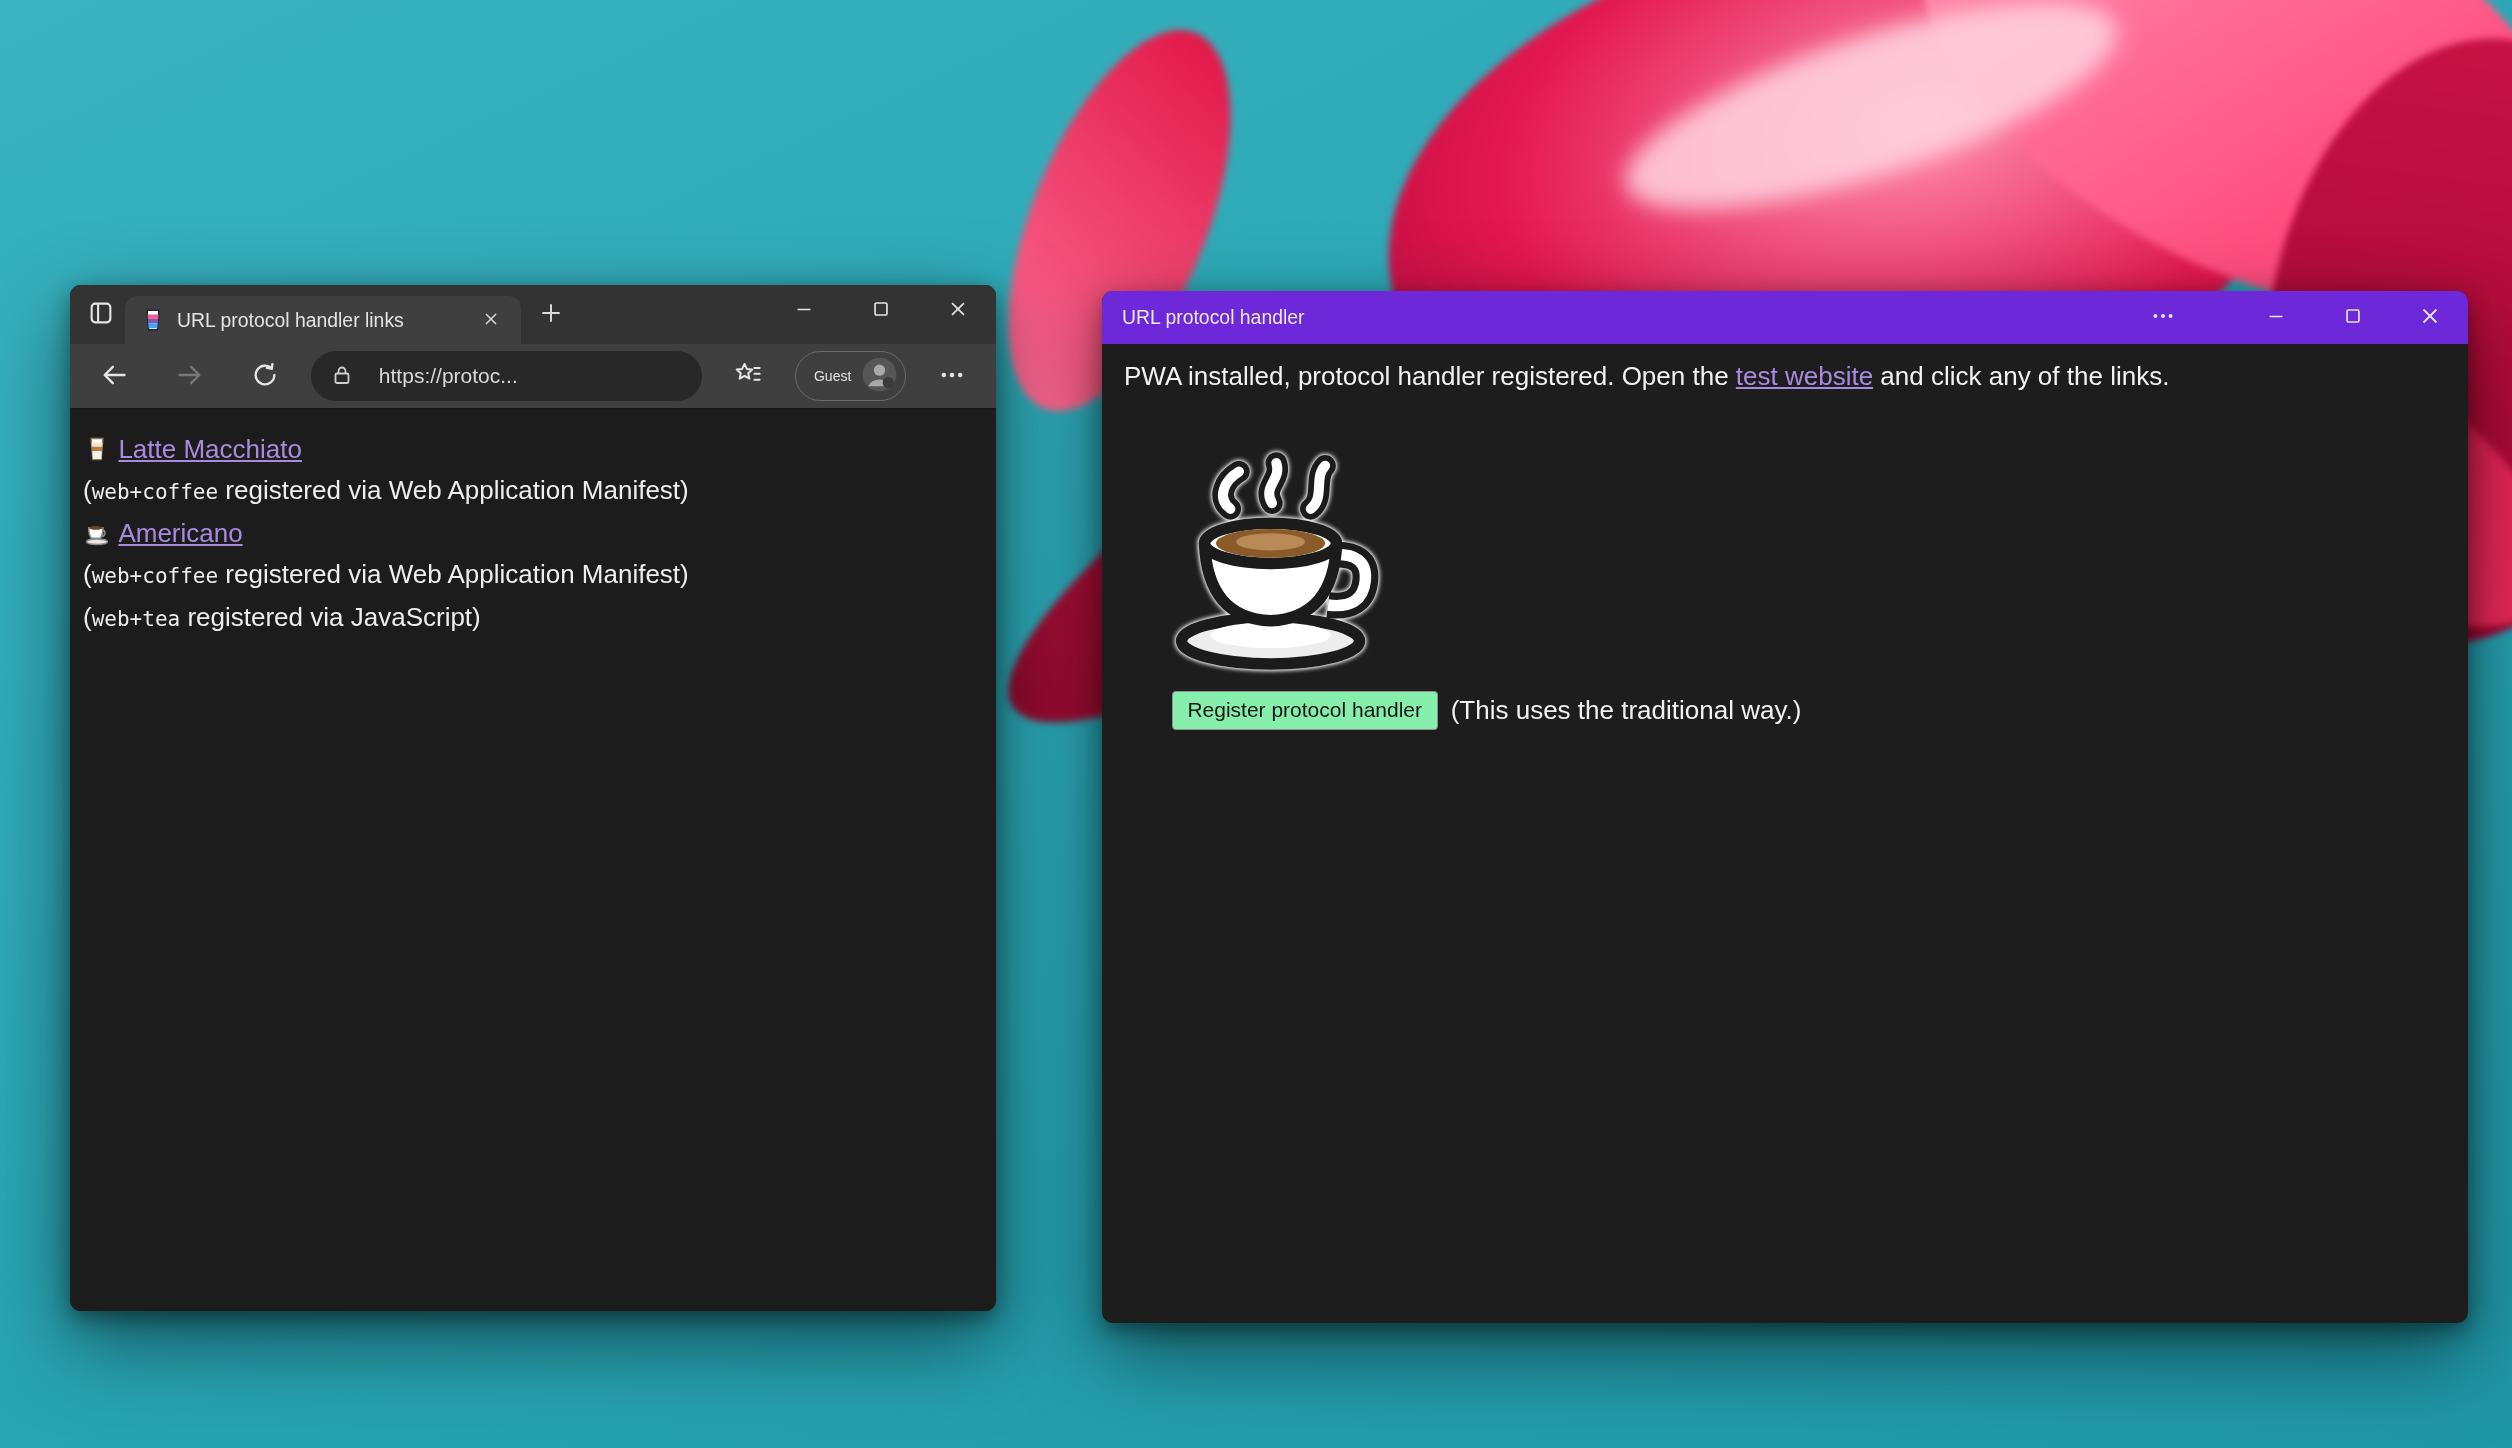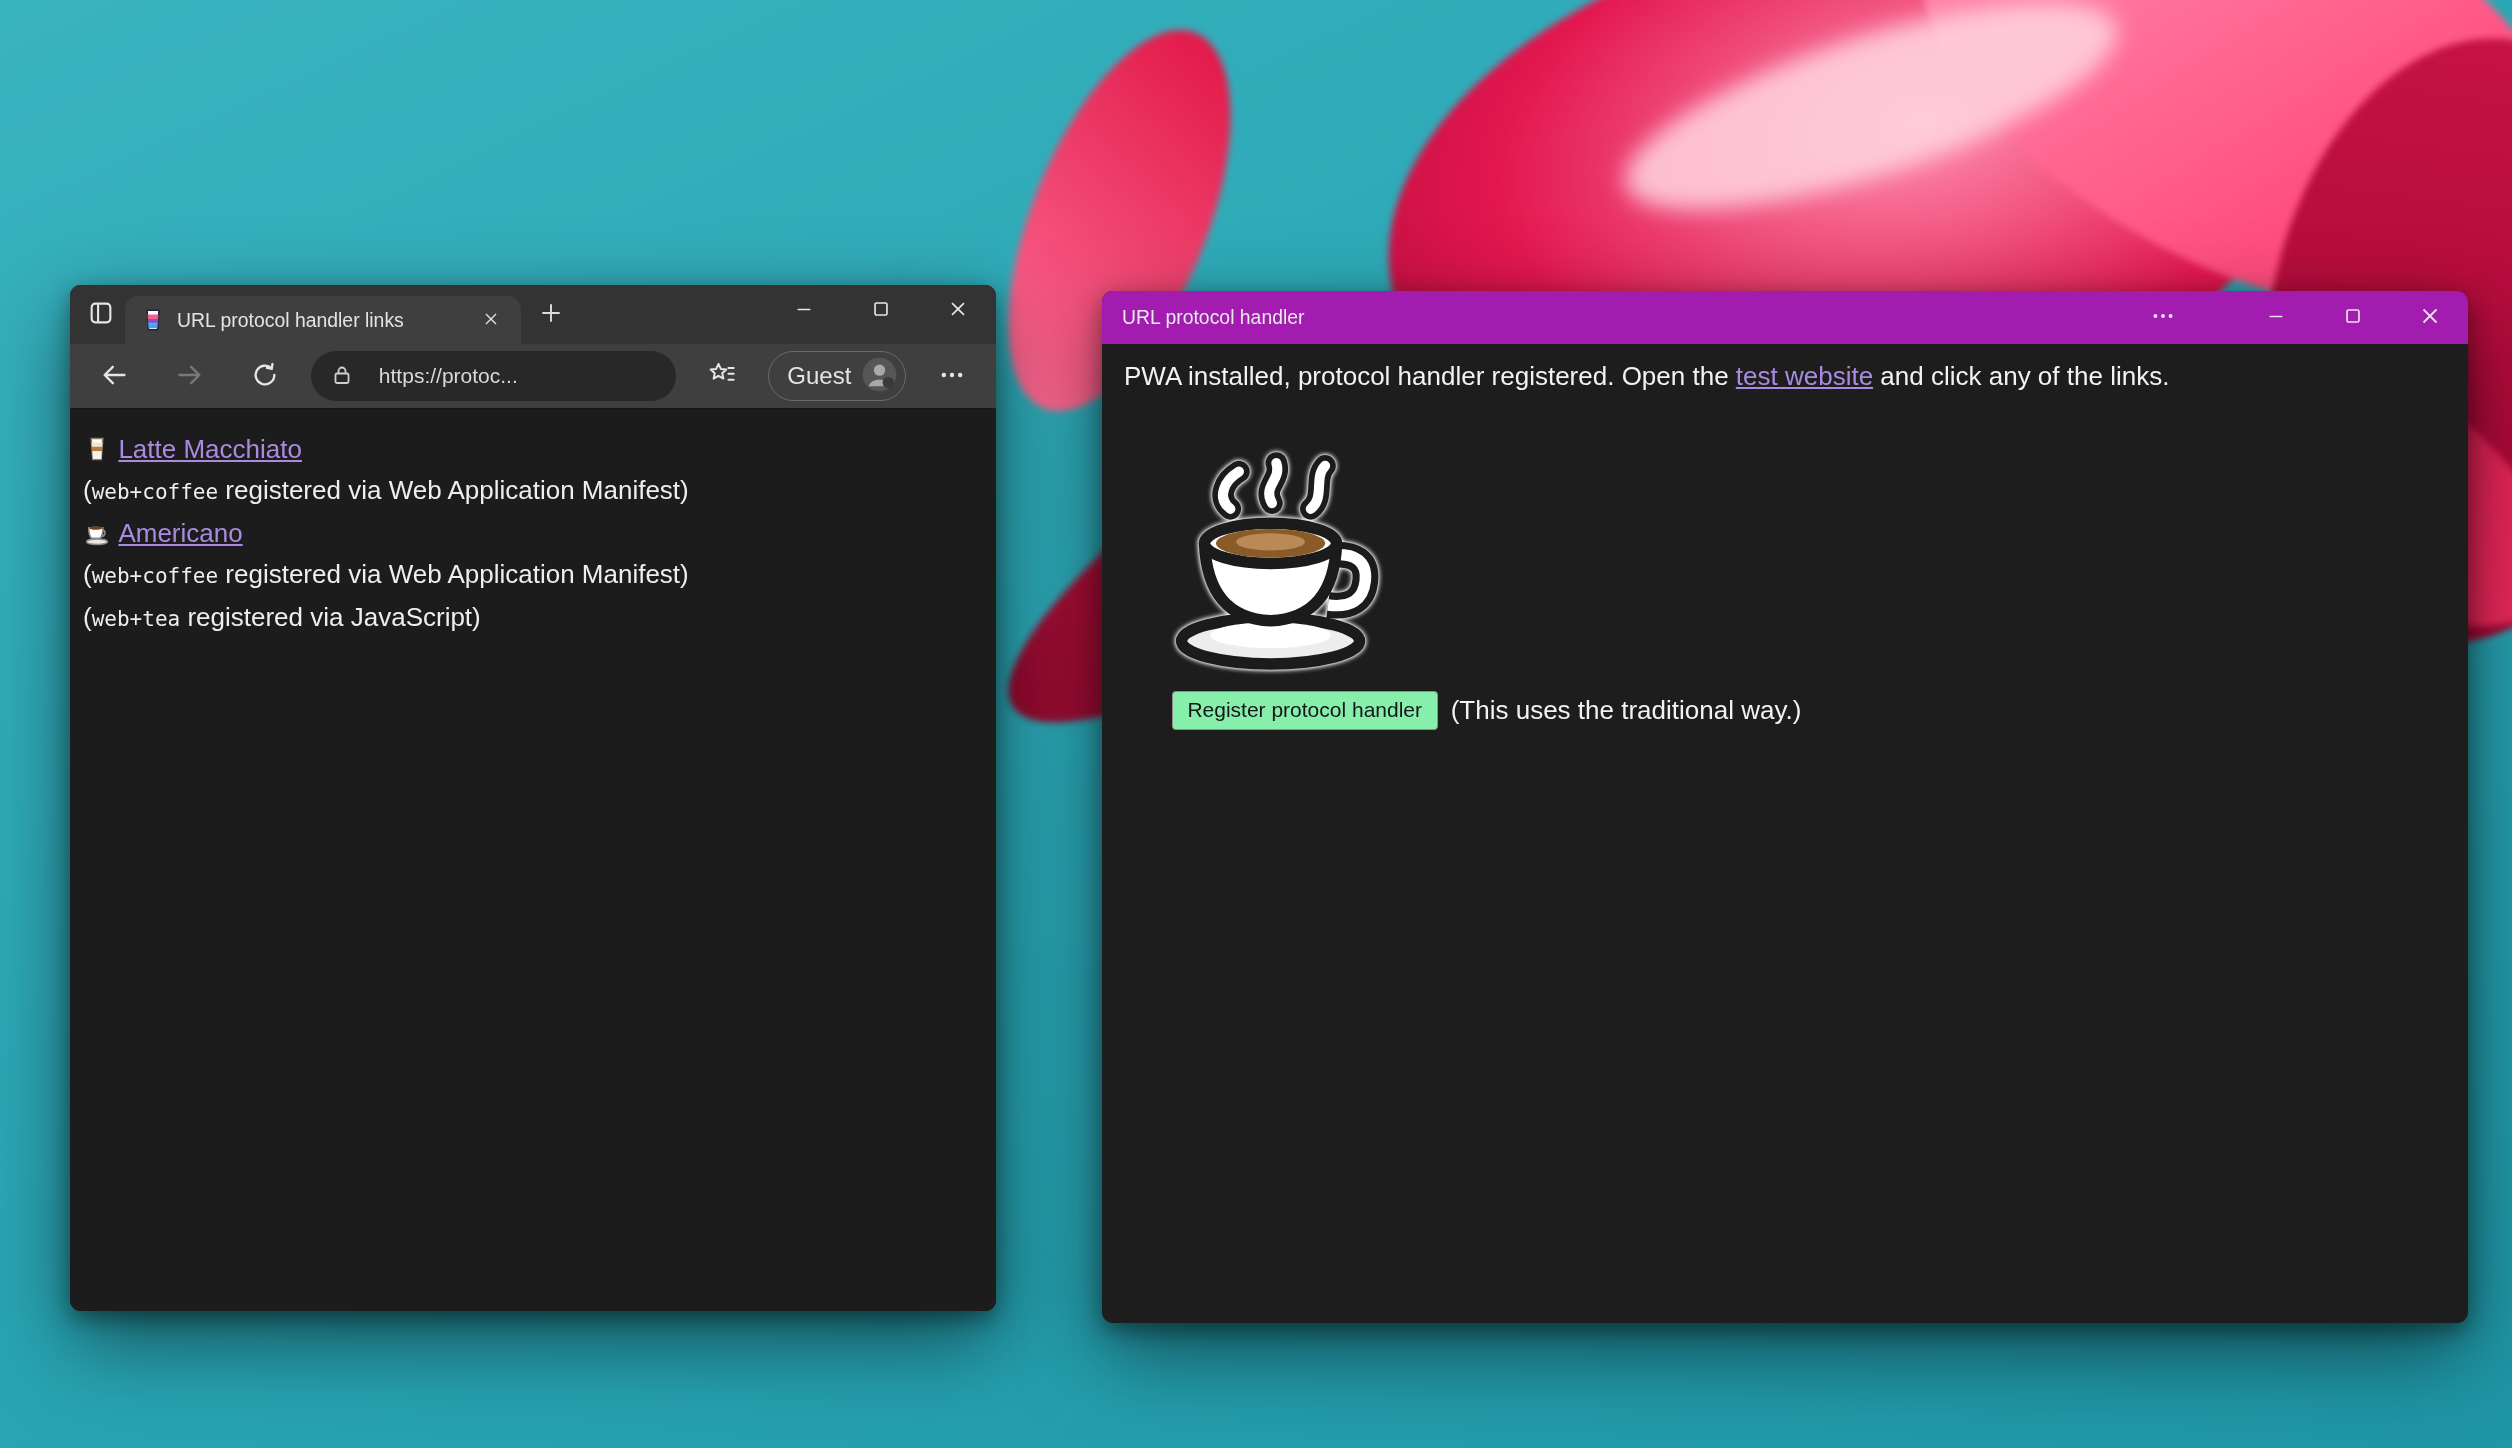--- a/index.html
+++ b/index.html
@@ -48,30 +48,30 @@
   .win-btn { width:77px; height:50px; display:flex; align-items:center; justify-content:center; }
 
   .toolbar { height:65px; background:#3f3f3f; display:flex; align-items:center; gap:16.6px; padding:0 14.7px;
              border-bottom:0.9px solid #161616; }
   .tool-btn { width:59px; height:52px; display:flex; align-items:center; justify-content:center; border-radius:7.4px; }
   .addressbar { flex:1; height:50px; background:#282828; border-radius:25px; display:flex; align-items:center;
                 gap:25px; padding:0 18.4px; min-width:0; }
   .url { color:#d9d9d9; font-size:21px; white-space:nowrap; overflow:hidden; }
   .profile { height:50px; border:0.9px solid #6a6a6a; border-radius:25px; display:flex; align-items:center;
              gap:11px; padding:0 7.4px 0 18.4px; }
-  .profile-label { color:#e4e4e4; font-size:24px; }
+  .profile-label { color:#e4e4e4; font-size:14px; }
 
   .page { padding:20px 13px; background:#1c1c1c; color:#eeeeee; font-size:26px; line-height:41px;
           height:calc(100% - 124px); }
   .page a { color:#a88be0; text-decoration:underline; }
   .mini-icon { display:inline-block; width:28px; height:28px; vertical-align:-4.6px; margin-right:7.4px; }
   .note-line code { font-family:"DejaVu Sans Mono", monospace; font-size:21px;text-align:center; }
 
   
-  .titlebar { height:53px; background:#a21caf; display:flex; align-items:center; padding-left:20px; }
+  .titlebar { height:53px; background:#6d28d9; display:flex; align-items:center; padding-left:20px; }
   .pwa-title { color:#e9e9e9; font-size:19.4px; flex:1; }
   .tb-controls { display:flex; height:53px; align-items:center; }
   .tb-btn { width:77px; height:53px; display:flex; align-items:center; justify-content:center; }
   .tb-dots { width:65px; margin-right:42px; }
 
   .pwa-body { padding:16.6px 22px; color:#f2f2f2; font-size:26px; }
   .pwa-body a { color:#a88be0; text-decoration:underline; }
   .coffee-art { width:244px; height:244px; margin:48px 0 7.4px 26px;
                 filter:drop-shadow(0 0 2.8px rgba(255,255,255,.9)) drop-shadow(0 0 0.9px rgba(255,255,255,.9)); }
   .register-row { display:flex; align-items:center; gap:13px; margin-left:3.7px; }

